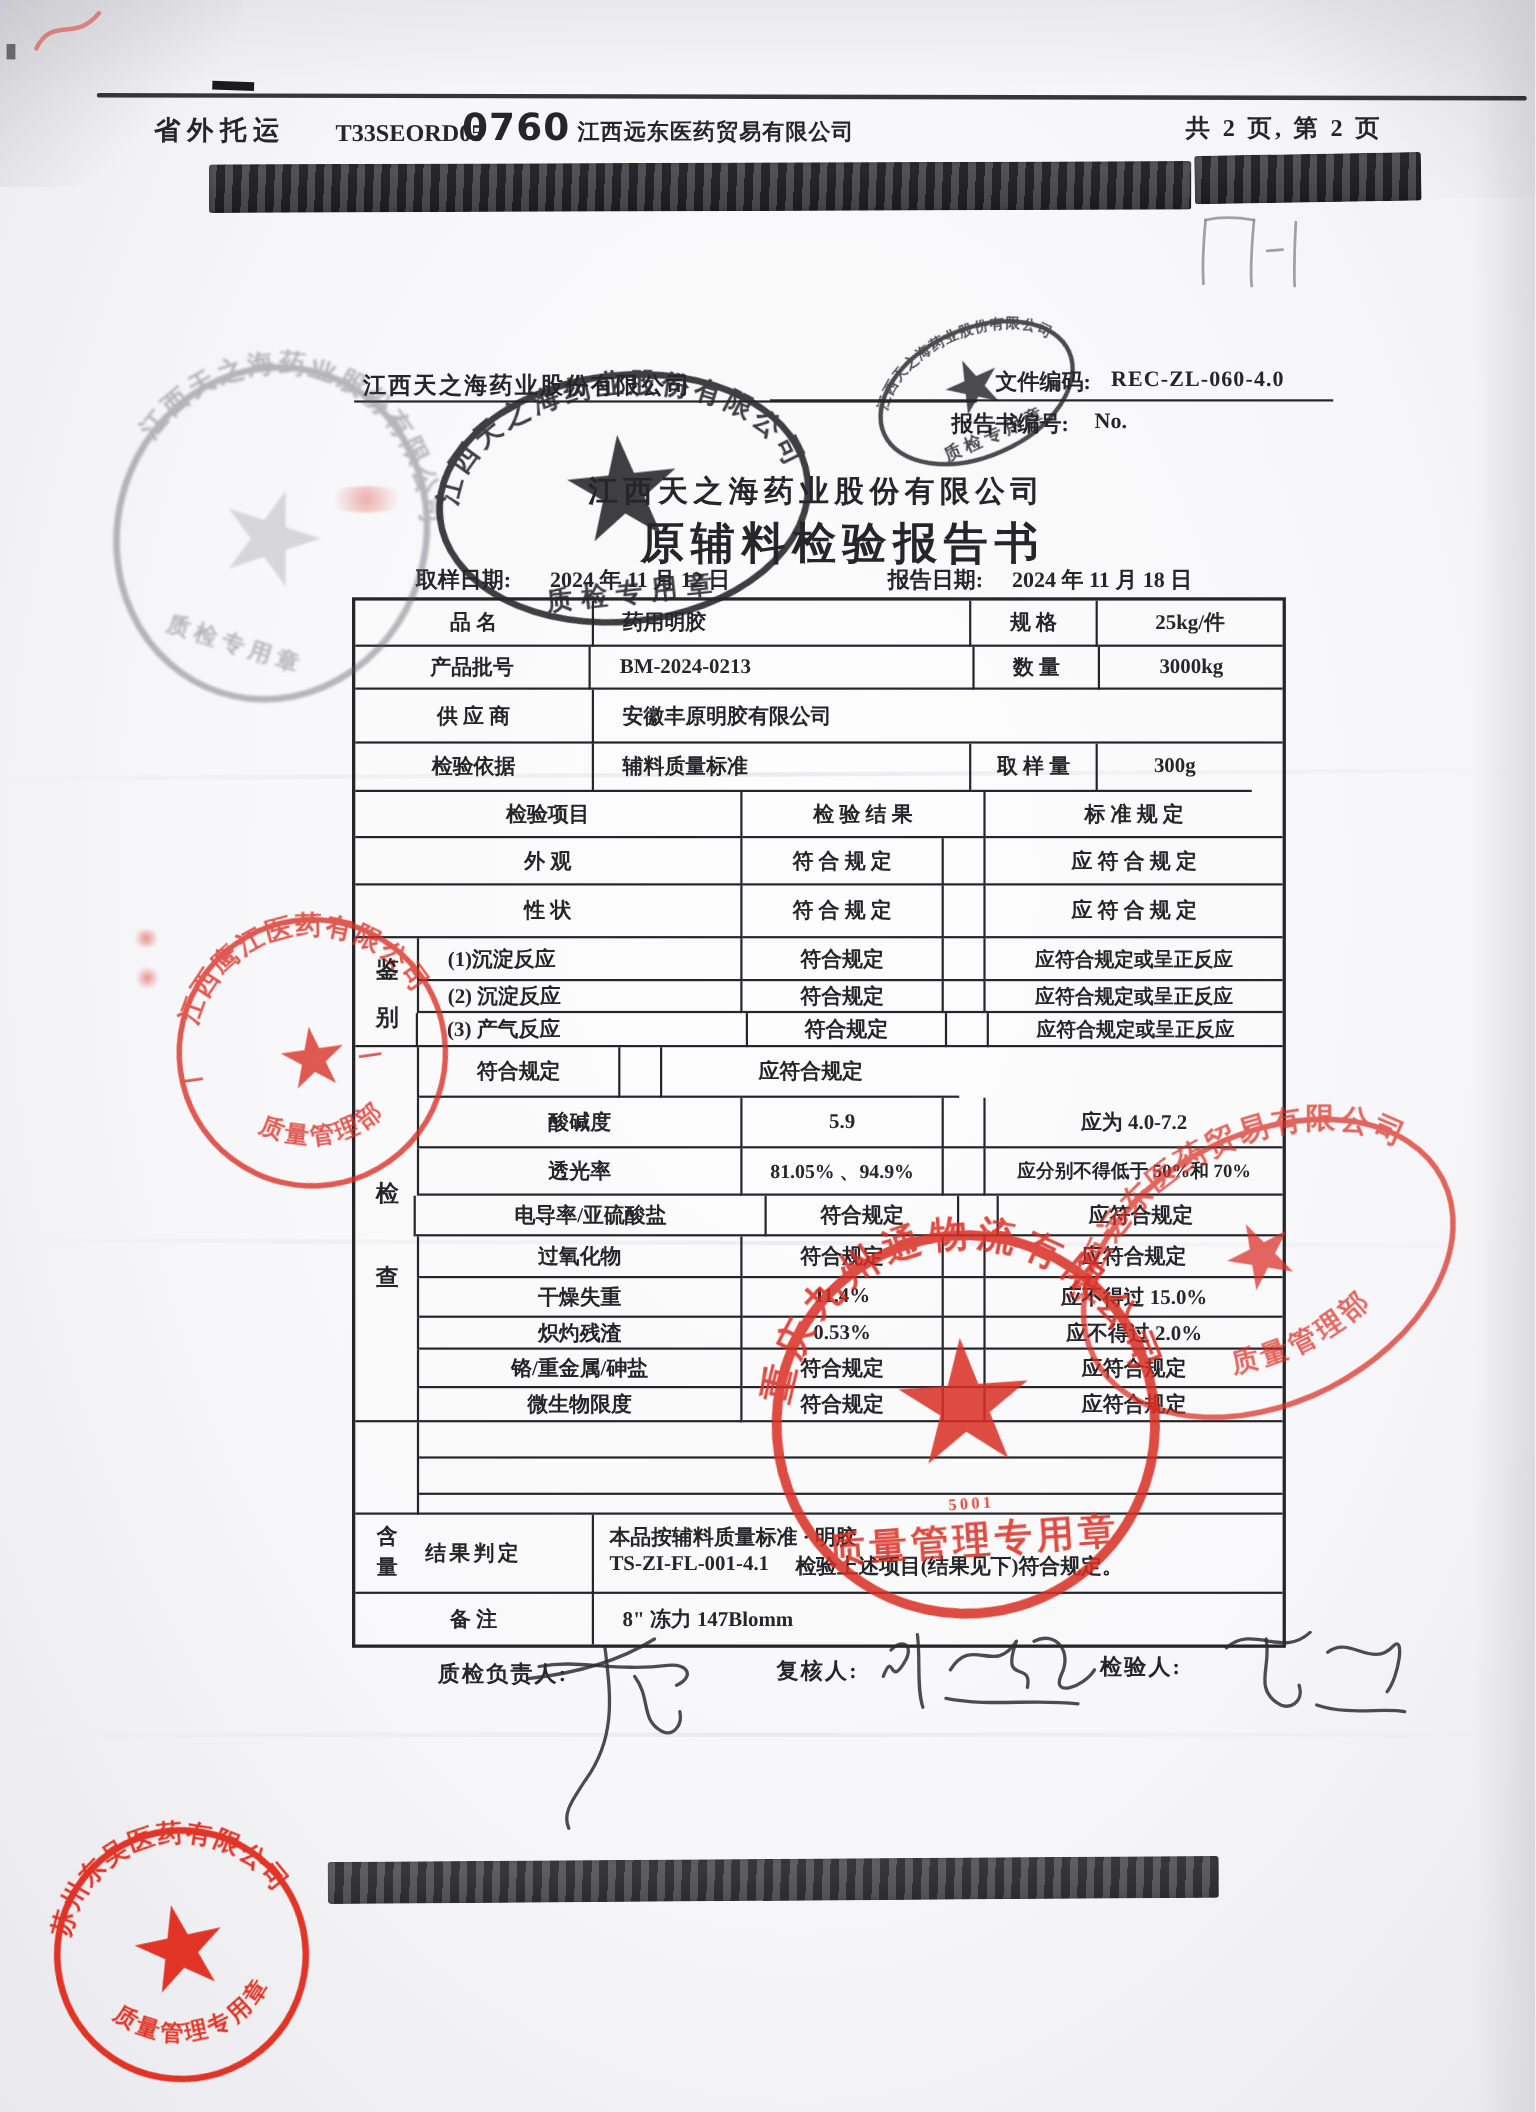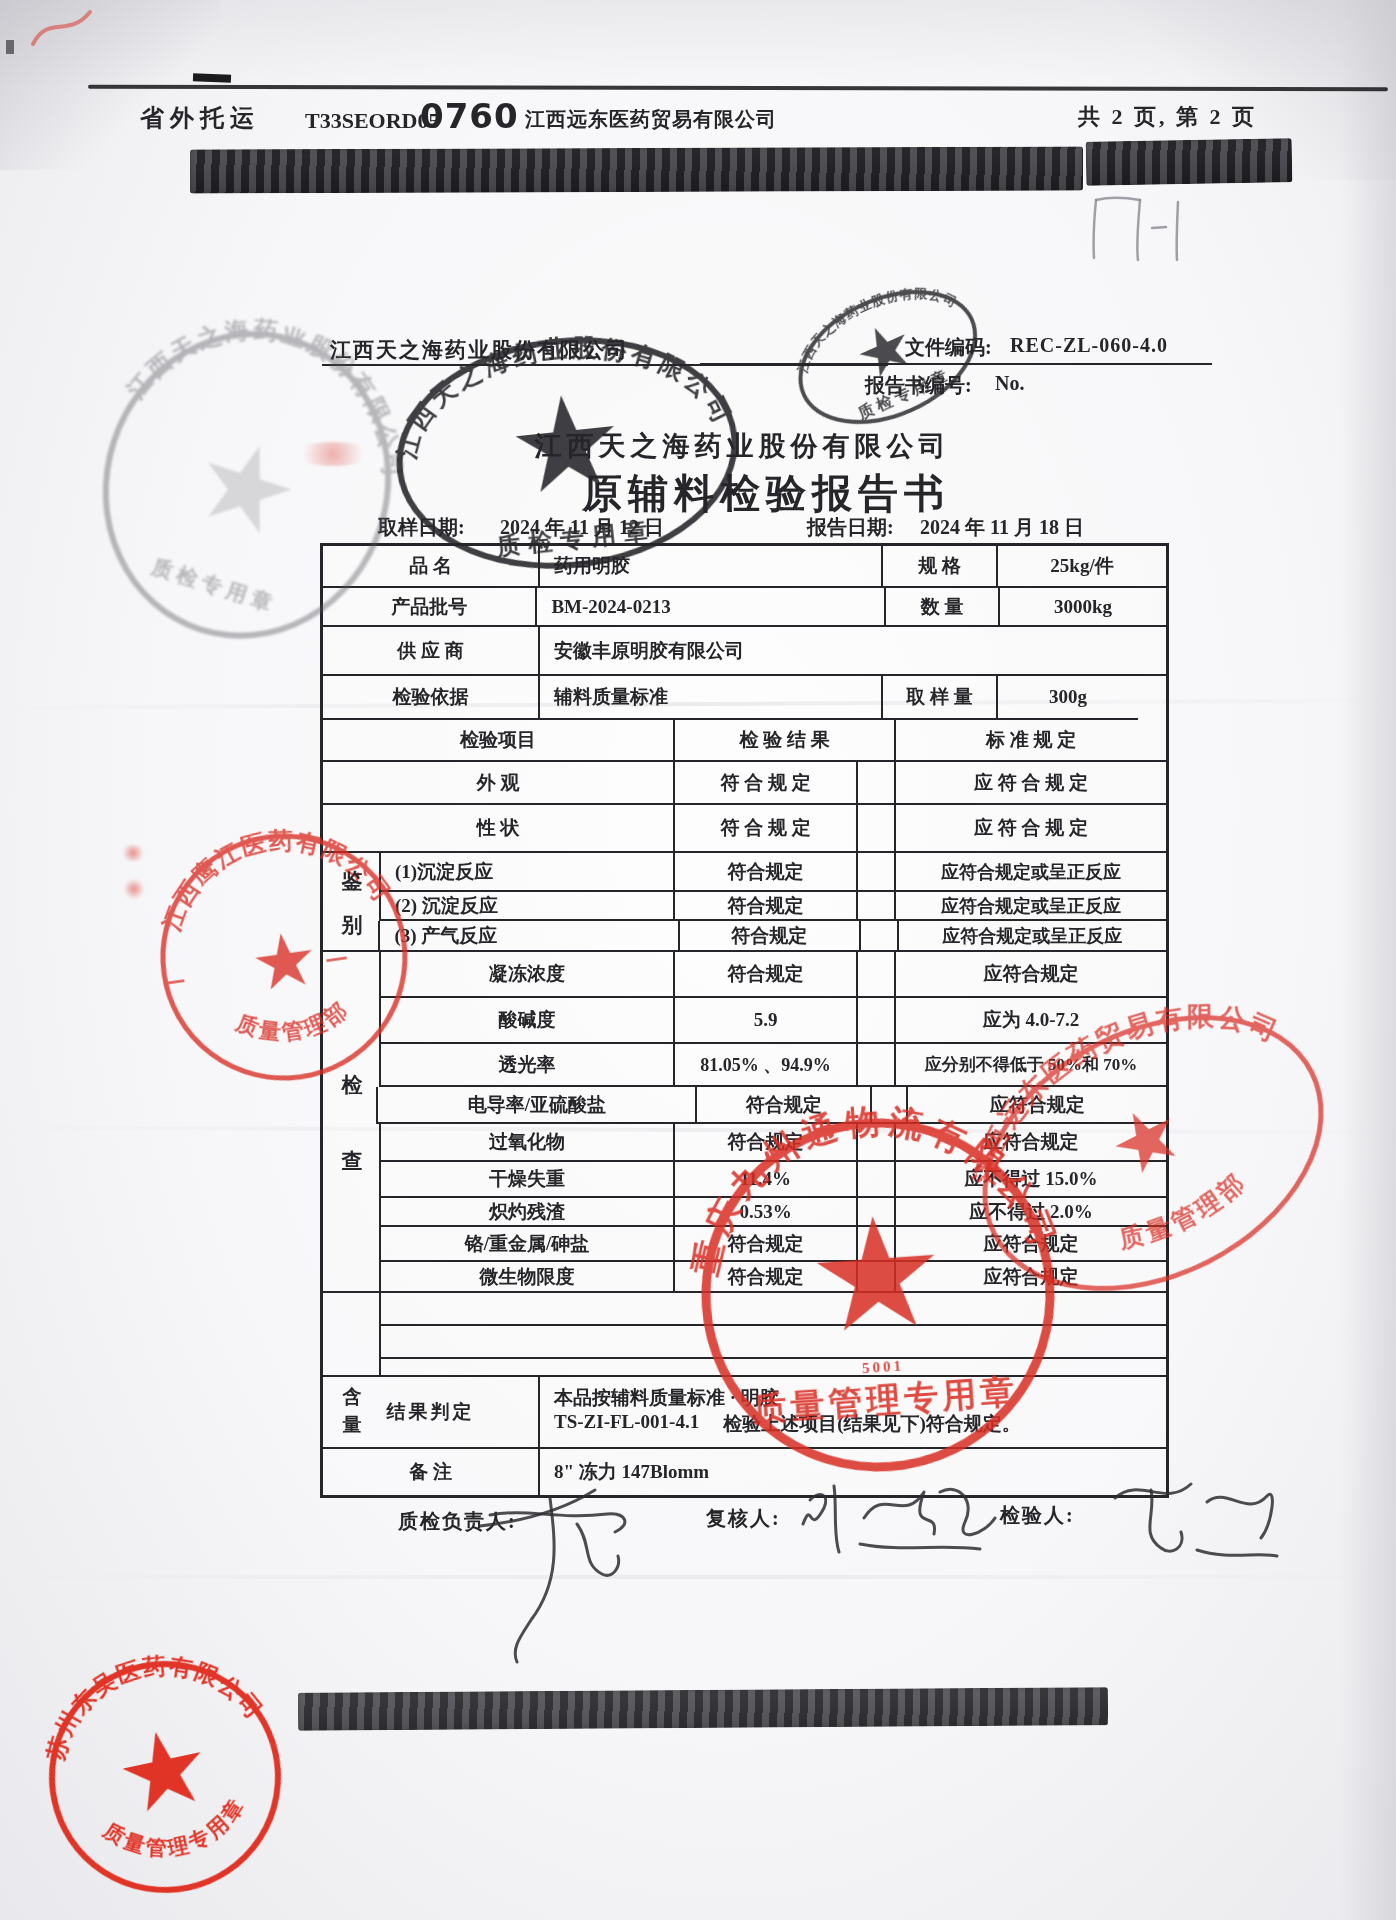--- a/index.html
+++ b/index.html
@@ -34,21 +34,21 @@
   .doc-title{font-size:40px;font-weight:900;letter-spacing:6px;text-align:center;}
   .doc-title-co{font-size:27px;font-weight:900;letter-spacing:5px;text-align:center;}
   
   .rtable{left:320px;top:543px;width:843px;border:3px solid var(--ink);box-sizing:content-box;background:rgba(255,255,255,.25);}
   .r{display:flex;}
   .c{box-sizing:border-box;border-right:2px solid var(--ink);border-bottom:2px solid var(--ink);
      display:flex;align-items:center;justify-content:center;font-size:19px;font-weight:700;overflow:hidden;}
   .ce{border-right:none;}
   .nb{border-bottom:none;}
   .lastrow .c{border-bottom:none;}
-  .left{justify-content:flex-start;padding-left:14px;}
+  .left{justify-content:flex-start;padding-left:26px;}
   .vlabel{width:58px;display:flex;flex-direction:column;align-items:center;font-weight:700;font-size:21px;z-index:12;}
   .subline{position:absolute;left:58px;right:0;height:2px;background:var(--ink);}
   .sig-label{font-size:20px;font-weight:700;letter-spacing:2px;}
   .sig path{fill:none;stroke:#2e2e33;stroke-width:3;stroke-linecap:round;stroke-linejoin:round;opacity:.85;}
   .pencil path{fill:none;stroke:#8a8a90;stroke-width:2.5;stroke-linecap:round;opacity:.8;}
   .redmark{border-radius:50%;background:radial-gradient(circle,rgba(217,46,36,.5),rgba(217,46,36,0) 70%);filter:blur(1px);}
   .stamp{pointer-events:none;}
   .stamp text{font-family:"Liberation Serif","DejaVu Serif",serif;font-weight:700;}
 </style>
 </head>
@@ -163,21 +163,20 @@
     <div class="r" style="height:31px">
       <div class="c" style="width:58px"></div>
       <div class="c left" style="width:302px">(3) 产气反应</div>
       <div class="c" style="width:183px">符合规定</div>
       <div class="c" style="width:38px"></div>
       <div class="c ce" style="width:270px;font-size:18px">应符合规定或呈正反应</div>
     </div>
 
     <div class="r" style="height:46px">
       <div class="c nb" style="width:58px"></div>
-      <div class="c" style="width:294px">凝冻浓度</div>
       <div class="c" style="width:183px">符合规定</div>
       <div class="c" style="width:38px"></div>
       <div class="c ce" style="width:270px">应符合规定</div>
     </div>
     <div class="r" style="height:46px">
       <div class="c nb" style="width:58px"></div>
       <div class="c" style="width:294px">酸碱度</div>
       <div class="c" style="width:183px">5.9</div>
       <div class="c" style="width:38px"></div>
       <div class="c ce" style="width:270px">应为 4.0-7.2</div>

